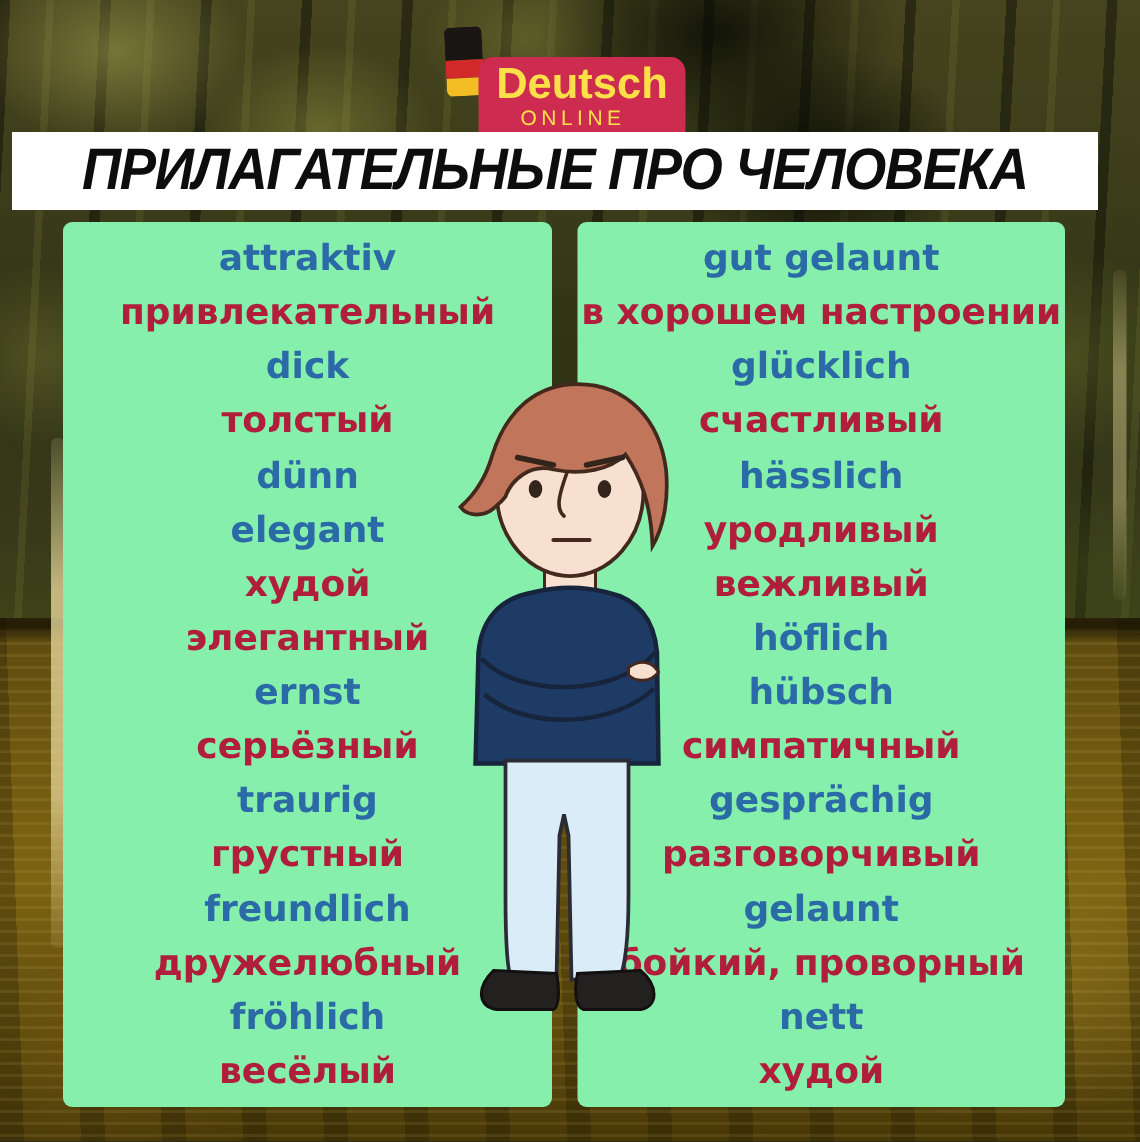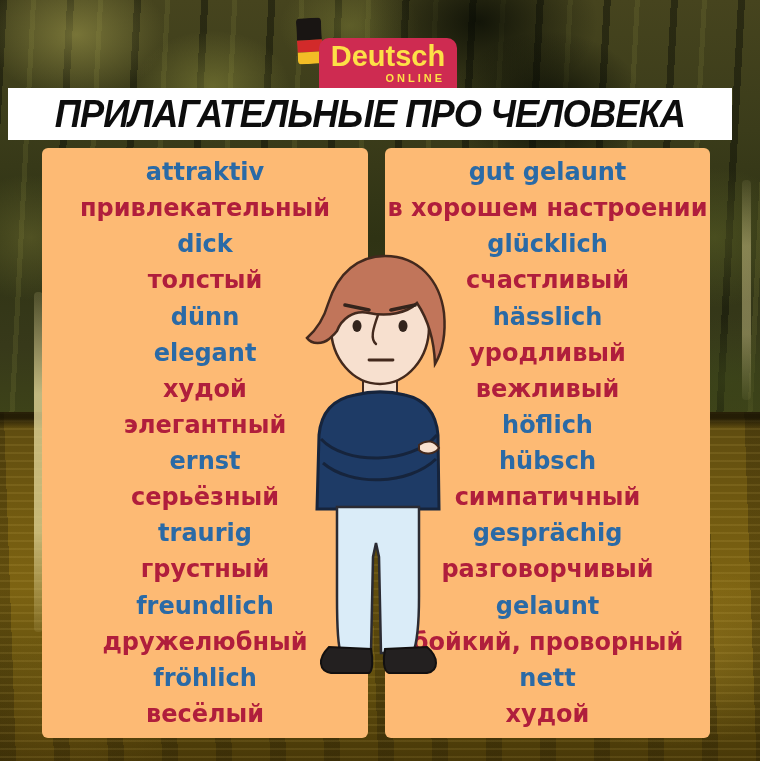--- a/index.html
+++ b/index.html
@@ -47,38 +47,38 @@
   .logo .flag .s1{height:22px;background:#191513;}
   .logo .flag .s2{height:12px;background:#d22a2a;}
   .logo .flag .s3{height:12px;background:#f3bd26;}
   .logo .bubble{
     position:absolute;left:22px;top:6px;width:138px;height:66px;border-radius:10px;
     background:var(--bubble,#ce2b51);color:#fde047;text-align:center;
     font-family:"Liberation Sans", sans-serif;
     margin-top:16px;
   }
   .logo .brand{font-size:29px;font-weight:bold;line-height:33px;margin-top:2px;}
-  .logo .brand-sub{font-size:11px;font-weight:bold;letter-spacing:3px;line-height:11px;text-align:right;padding-right:12px;}
+  .logo .brand-sub{font-size:14px;font-weight:normal;letter-spacing:3px;line-height:11px;text-align:center;padding-right:12px;}
   .logo .tail{
     position:absolute;left:93px;top:54px;width:0;height:0;
     border-left:8px solid transparent;border-right:8px solid transparent;
     border-top:14px solid var(--bubble,#ce2b51);
   }
   
   .title-banner{
     position:absolute;left:8px;top:88px;width:724px;height:52px;background:#ffffff;
     display:flex;align-items:center;justify-content:center;
   }
   .title-banner .title{
     font-family:"Liberation Sans", sans-serif;font-style:italic;font-weight:bold;
     font-size:39px;color:#0d0d0d;white-space:nowrap;transform:scaleX(.93);letter-spacing:-1px;
   }
   
   .panel{
-    position:absolute;top:148px;height:590px;background:#fdba74;border-radius:6px;
+    position:absolute;top:148px;height:590px;background:#86efac;border-radius:6px;
     display:flex;flex-direction:column;justify-content:space-around;
     padding:6px 2px;box-sizing:border-box;
   }
   .panel-left{left:42px;width:326px;}
   .panel-right{left:385px;width:325px;}
   .word{
     text-align:center;font-weight:bold;font-size:24px;line-height:30px;white-space:nowrap;
   }
   .word.de{color:var(--de-color,#2a6aa6);}
   .word.ru{color:var(--ru-color,#b01e3c);}

